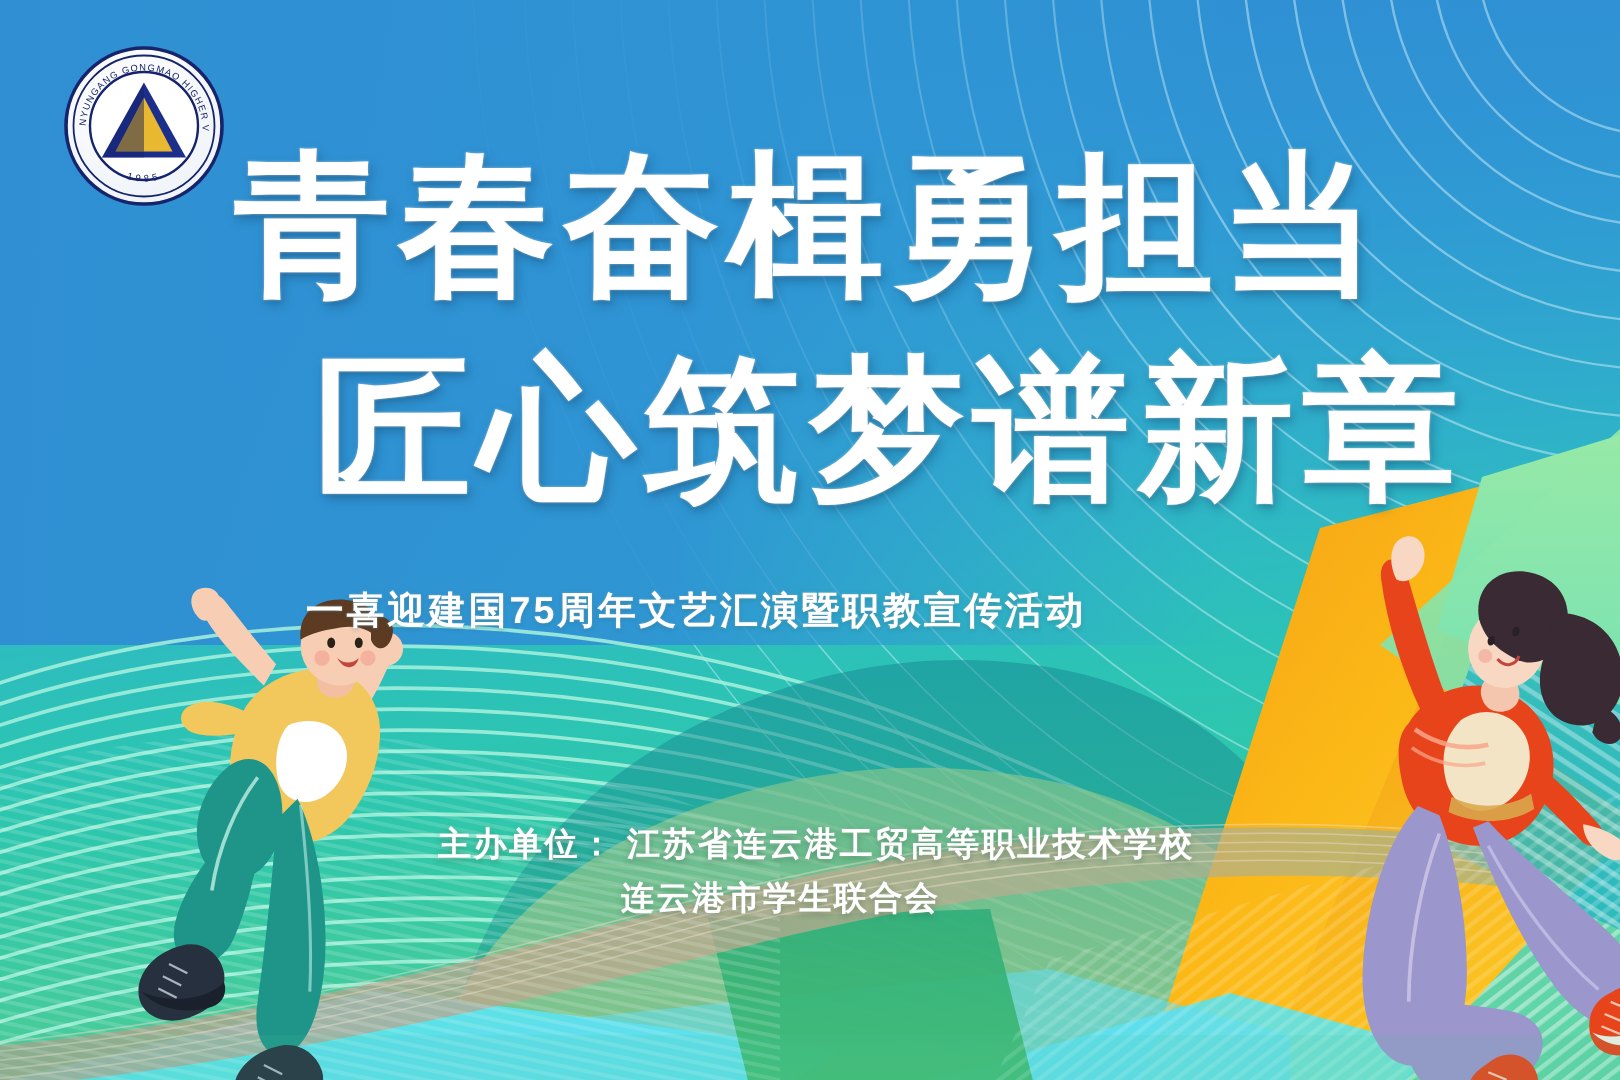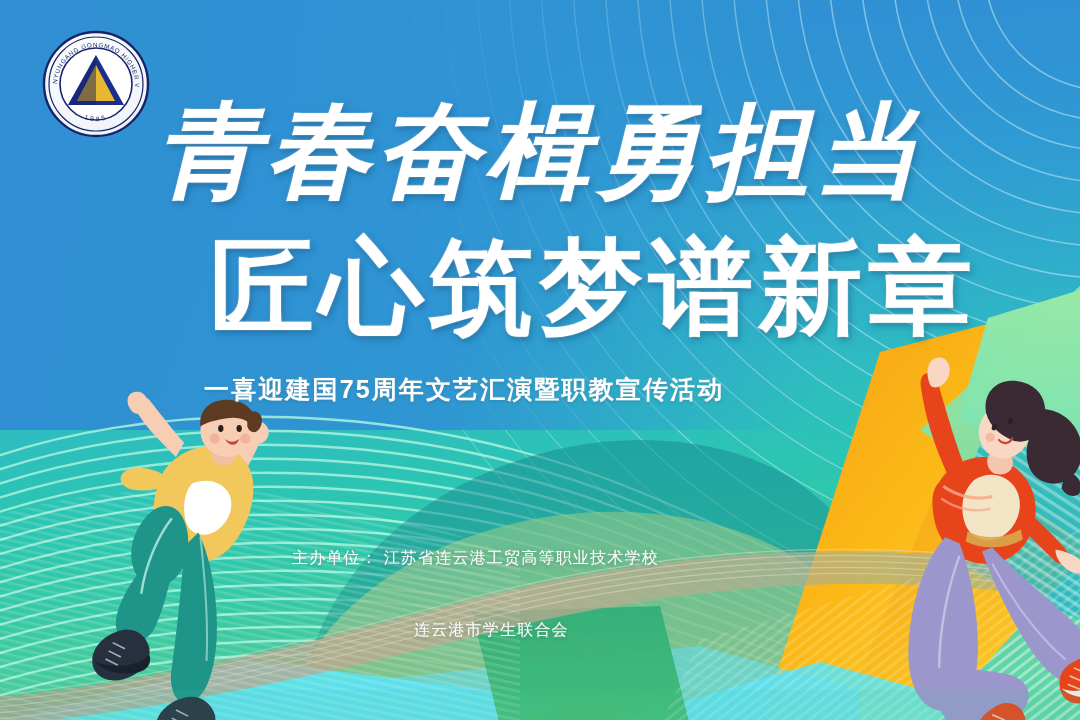--- a/index.html
+++ b/index.html
@@ -65,58 +65,57 @@
       2px 3px 7px rgba(18,70,110,0.40),
       0 1px 2px rgba(18,70,110,0.30);
   }
 
   #title-line-1 {
     position: absolute;
     left: 156px;
     top: 96px;
     font-size: 104px;
     line-height: 1.07;
-    font-style: italic;
   }
 
   #title-line-2 {
     position: absolute;
     left: 210px;
     top: 232px;
     font-size: 104px;
     line-height: 1.07;
   }
 
   #subtitle {
     position: absolute;
     left: 204px;
-    top: 373px;
+    top: 390px;
     font-size: 25px;
     font-weight: 700;
     color: #ffffff;
     letter-spacing: 0.085em;
     white-space: nowrap;
     text-shadow:
       0 1px 3px rgba(16,80,90,0.40),
       0 0 2px rgba(255,255,255,0.35);
   }
 
   .organizer-line {
     position: absolute;
-    font-size: 16px;
-    font-weight: 400;
+    font-size: 22px;
+    font-weight: 700;
     color: #ffffff;
     letter-spacing: 0.075em;
     white-space: nowrap;
     text-shadow:
       0 1px 4px rgba(40,80,50,0.45),
       0 0 2px rgba(255,255,255,0.25);
   }
   #organizer-line-1 { left: 292px; top: 548px; }
-  #organizer-line-2 { left: 414px; top: 584px; margin-top: 36px; }
+  #organizer-line-2 { left: 414px; top: 584px; }
 
   
   #logo {
     position: absolute;
     left: 41px;
     top: 29px;
     width: 110px;
     height: 110px;
   }
 </style>

